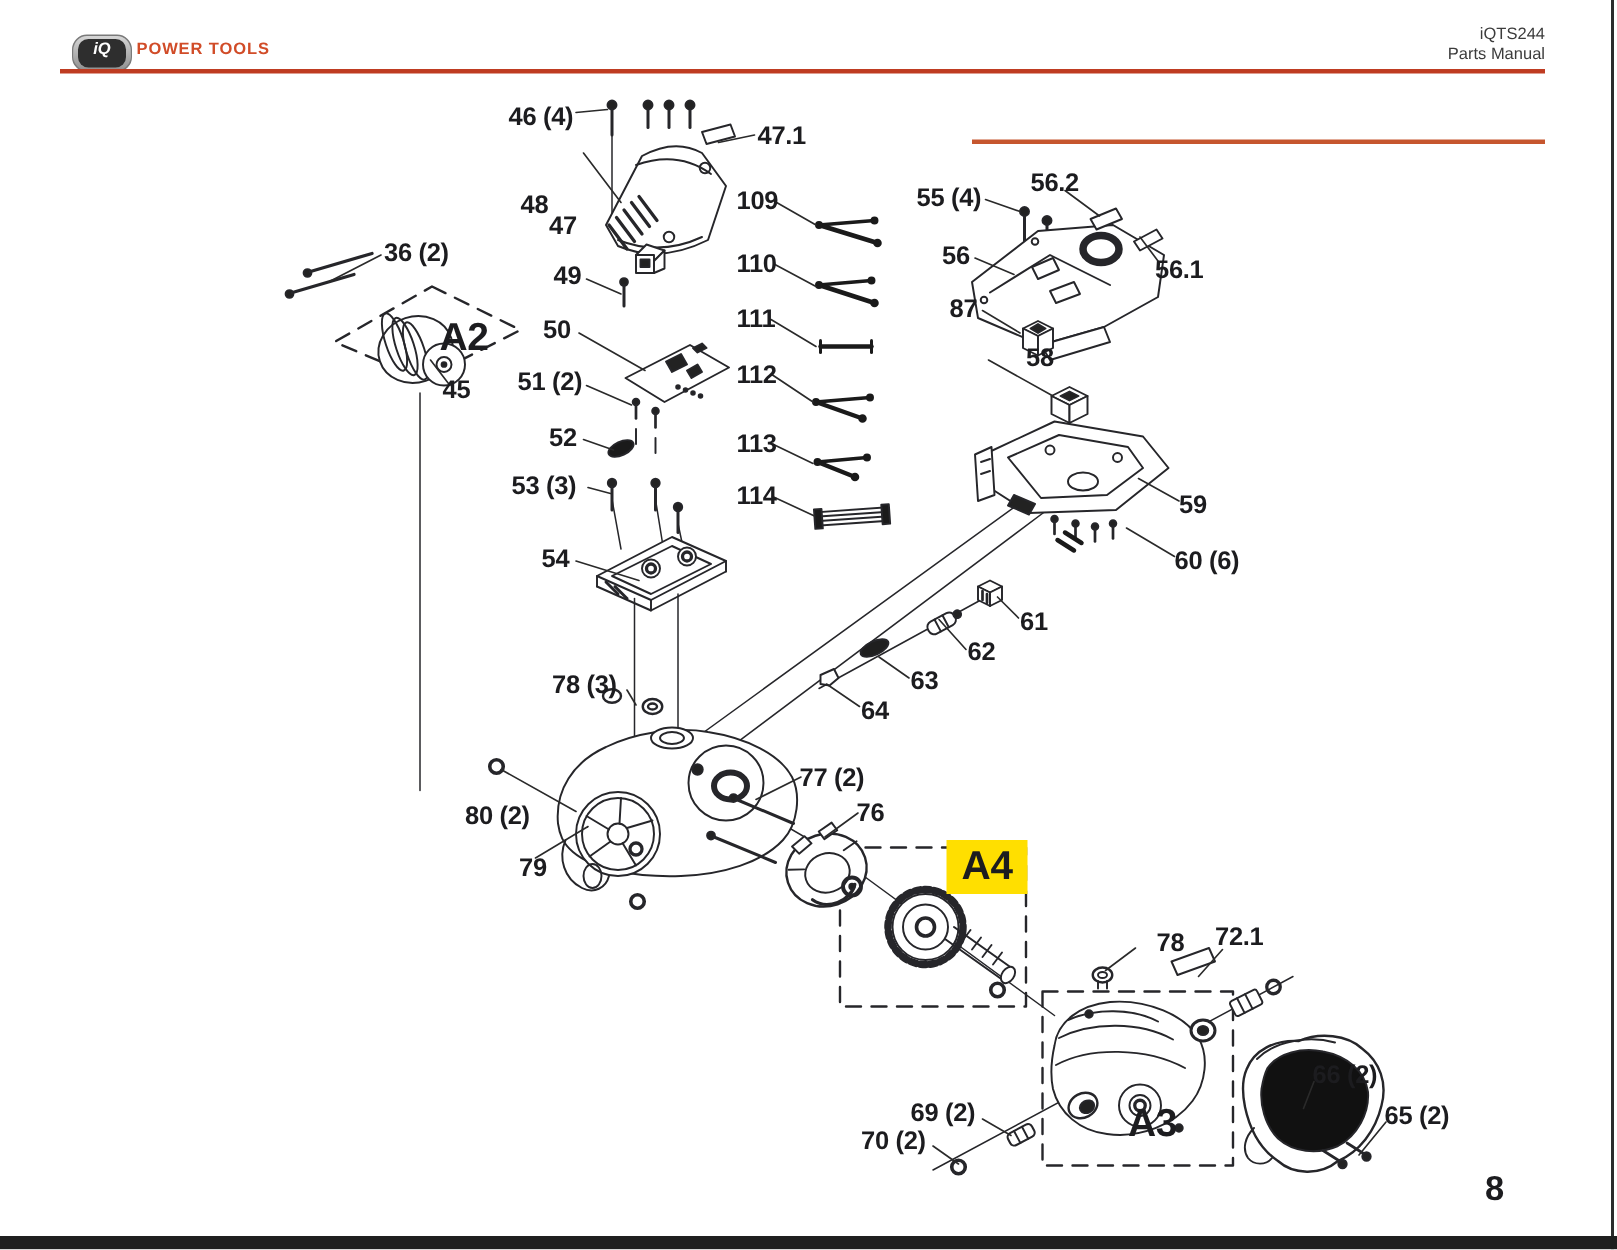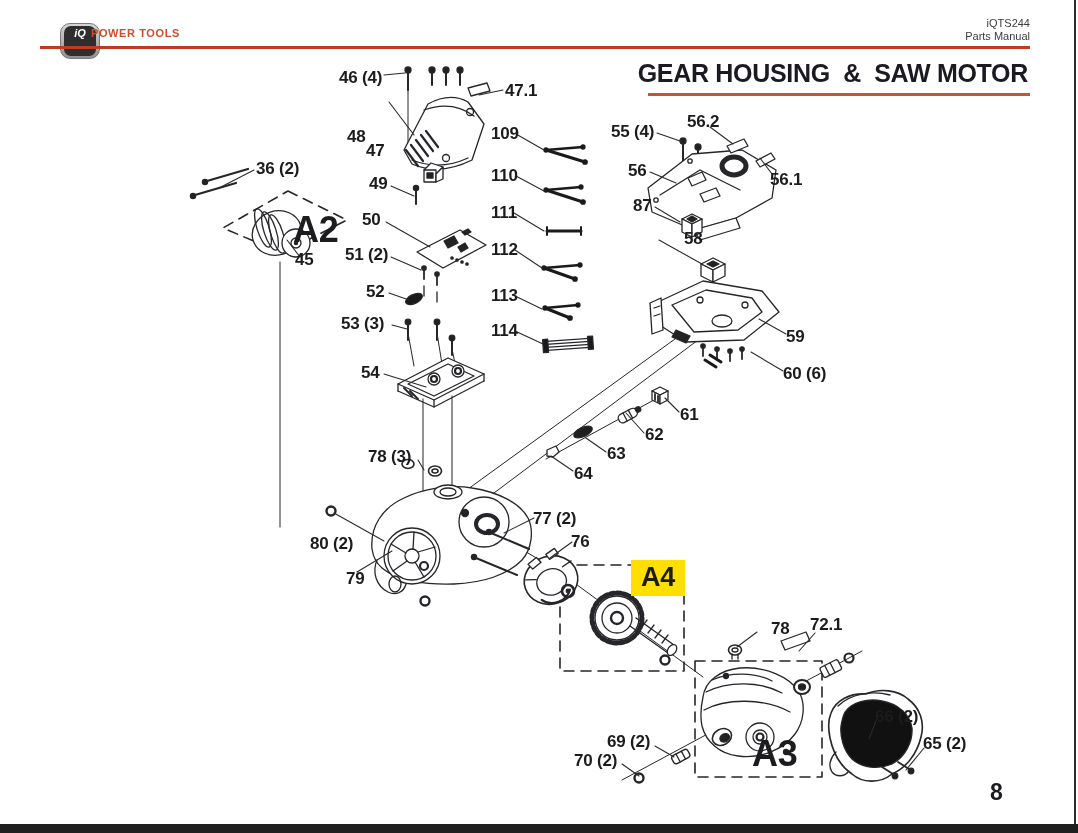--- a/index.html
+++ b/index.html
@@ -1,57 +1,56 @@
 <!DOCTYPE html>
 <html><head>
 <meta charset="utf-8">
 <style>
   html,body{margin:0;padding:0;background:#e8e8e8;}
   #page{position:relative;width:1078px;height:833px;background:#ffffff;overflow:hidden;
         font-family:"Liberation Sans",sans-serif;}
   
-  #logo-pill{position:absolute;left:60px;top:23px;width:40px;height:36px;border-radius:10px;
+  #logo-pill{position:absolute;left:48px;top:23px;width:40px;height:25px;border-radius:10px;
     background:linear-gradient(#d6d6d6,#8f8f8f);border:1px solid #7a7a7a;box-sizing:border-box;}
   #logo-core{position:absolute;left:3px;top:2px;right:3px;bottom:2px;border-radius:7px;background:#2e2e2e;
     color:#fff;font-weight:bold;font-style:italic;font-size:11px;line-height:14px;text-align:center;}
   #brand-text{position:absolute;left:91px;top:27px;font-size:11px;font-weight:bold;
     color:#d14c28;letter-spacing:.6px;}
   #doc-meta{position:absolute;right:48px;top:17px;text-align:right;font-size:11px;line-height:13px;color:#3c3c3c;}
   #header-rule{position:absolute;left:40px;right:48px;top:46px;height:3px;background:#bf3c22;}
   
   #page-title{position:absolute;right:50px;top:59px;font-size:25px;font-weight:bold;color:#1a1a20;
     letter-spacing:-0.3px;white-space:pre;}
   #title-rule{position:absolute;left:648px;right:48px;top:93px;height:3px;background:#c6562e;}
   
   #right-edge{position:absolute;right:2px;top:0;width:2px;height:833px;background:#2c2c2c;}
   #bottom-bar{position:absolute;left:0;right:0;top:824px;height:9px;background:#1f1f1f;}
   
   #diagram-svg{position:absolute;left:0;top:0;}
   #labels-layer{position:absolute;left:0;top:0;width:100%;height:100%;}
   .plabel{position:absolute;font-size:17px;font-weight:600;color:#1c1c1f;letter-spacing:-0.2px;white-space:nowrap;}
-  .plabel.assembly{font-size:36px;font-weight:bold;}
+  .plabel.assembly{font-size:26px;font-weight:bold;}
   .plabel.assembly-hl{font-size:27px;font-weight:bold;background:#ffdf00;padding:2px 10px 3px;}
   #page-number{position:absolute;left:990px;top:779px;font-size:23px;font-weight:600;color:#1c1c1f;}
 </style>
 </head>
 <body>
 
 <div id="page">
 
   <div id="logo-pill">
     <div id="logo-core">iQ</div>
   </div>
   <div id="brand-text">POWER TOOLS</div>
   <div id="doc-meta">
     <div>iQTS244</div>
     <div>Parts Manual</div>
   </div>
   <div id="header-rule"></div>
 
-  <div id="page-title">GEAR HOUSING  &amp;  SAW MOTOR</div>
   <div id="title-rule"></div>
 
   <div id="right-edge"></div>
   <div id="bottom-bar"></div>
 
   <svg id="diagram-svg" width="1078" height="833" viewBox="0 0 1078 833">
     <g stroke="#26262a" fill="none" stroke-width="1.3" stroke-linecap="round" stroke-linejoin="round">
 
       <g stroke-width="1">
         <line x1="280" y1="262" x2="280" y2="527"></line>

